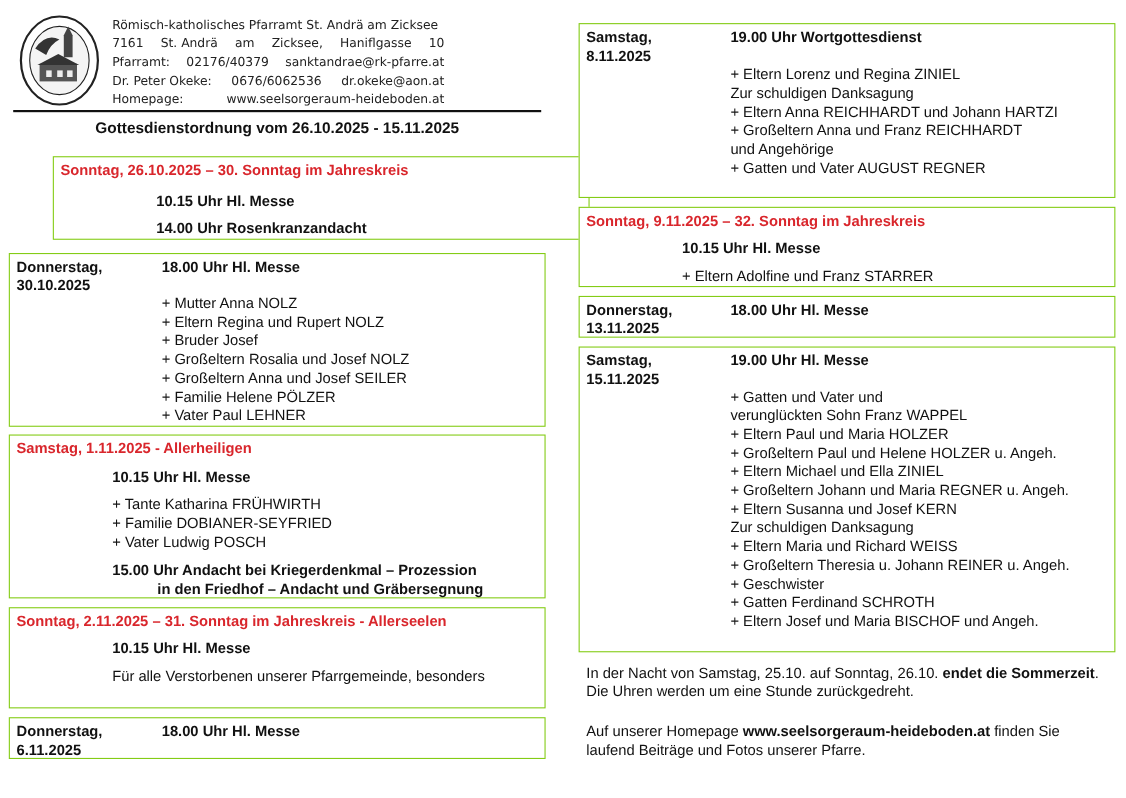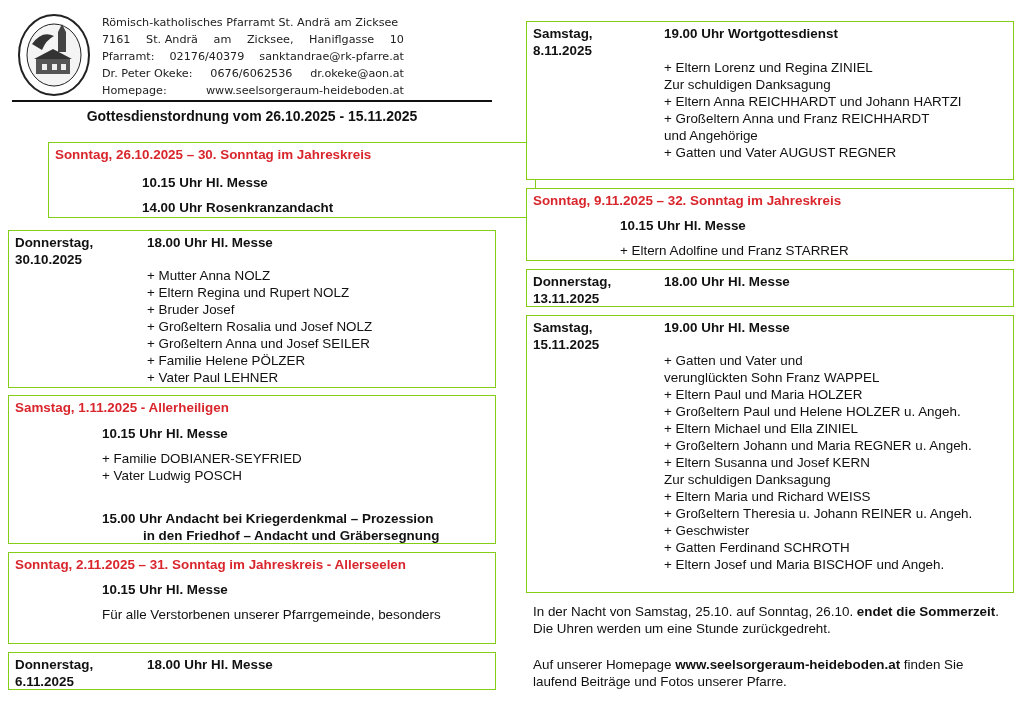--- a/index.html
+++ b/index.html
@@ -89,20 +89,21 @@
     <div>+ Großeltern Anna und Josef SEILER</div>
     <div>+ Familie Helene PÖLZER</div>
     <div>+ Vater Paul LEHNER</div>
   </div>
 </div>
 
 <div class="box" style="left:8px; top:395px; width:488px; height:149px;">
   <div class="feast red">Samstag, 1.11.2025 - Allerheiligen</div>
   <div class="line bold" style="left:93px; top:29px;">10.15 Uhr Hl. Messe</div>
   <div class="line" style="left:93px; top:54px;">
+    <div>+ Tante Katharina FRÜHWIRTH</div>
     <div>+ Familie DOBIANER-SEYFRIED</div>
     <div>+ Vater Ludwig POSCH</div>
   </div>
   <div class="line bold" style="left:93px; top:114px;">15.00 Uhr Andacht bei Kriegerdenkmal – Prozession</div>
   <div class="line bold" style="left:134px; top:131px;">in den Friedhof – Andacht und Gräbersegnung</div>
 </div>
 
 <div class="box" style="left:8px; top:552px; width:488px; height:92px;">
   <div class="feast red">Sonntag, 2.11.2025 – 31. Sonntag im Jahreskreis - Allerseelen</div>
   <div class="line bold" style="left:93px; top:28px;">10.15 Uhr Hl. Messe</div>

